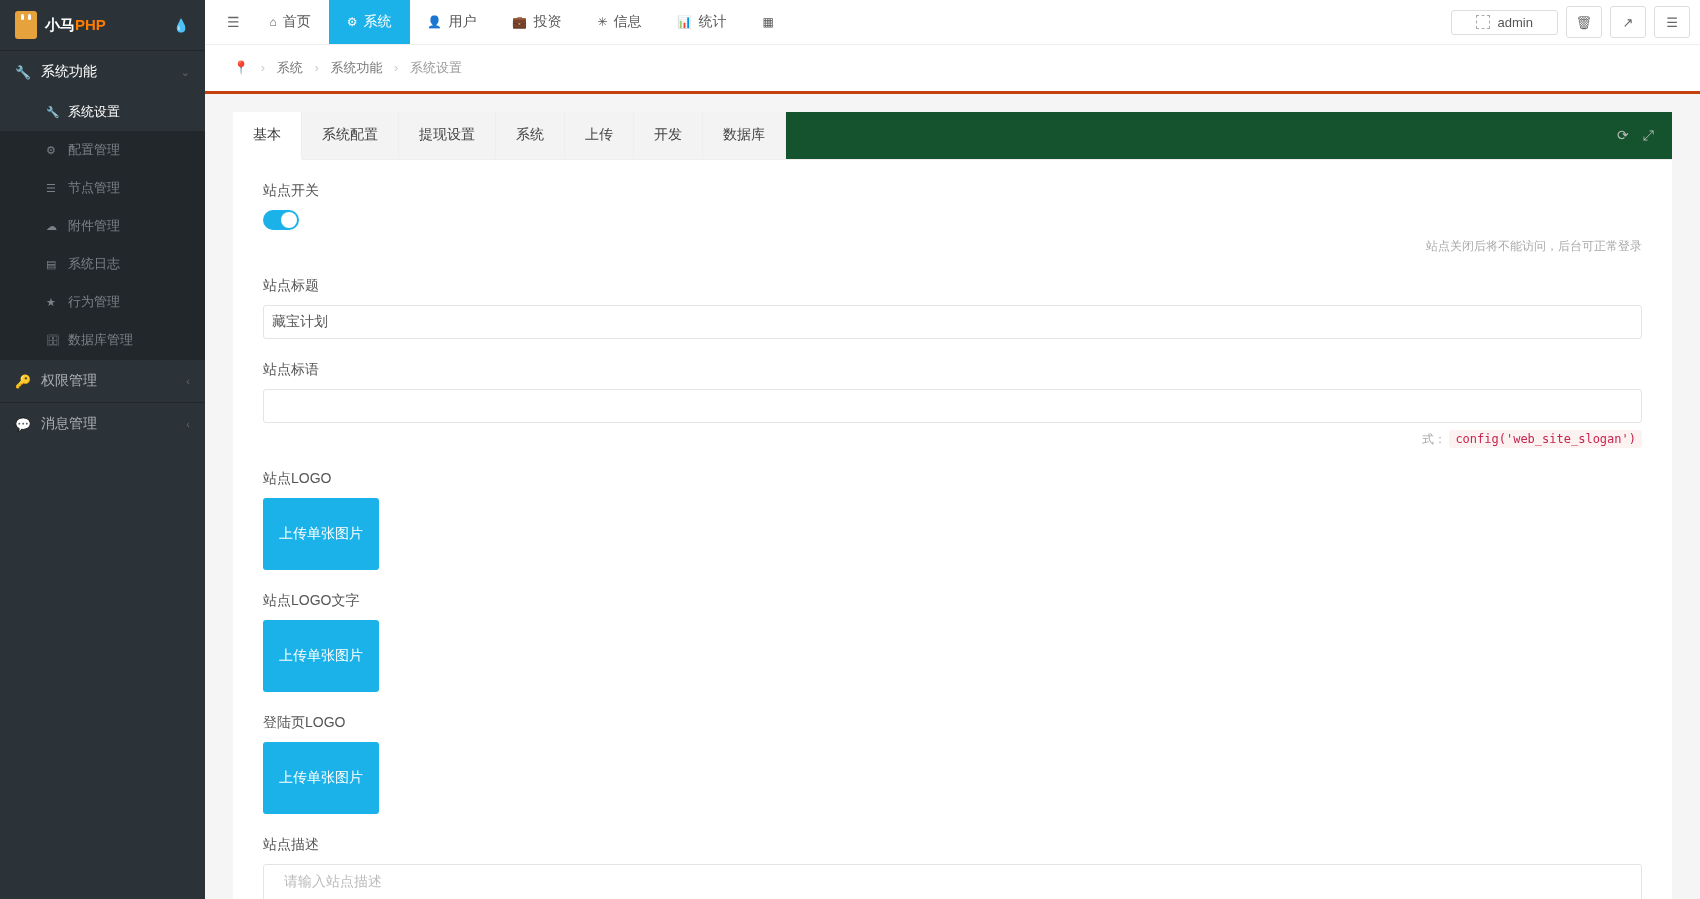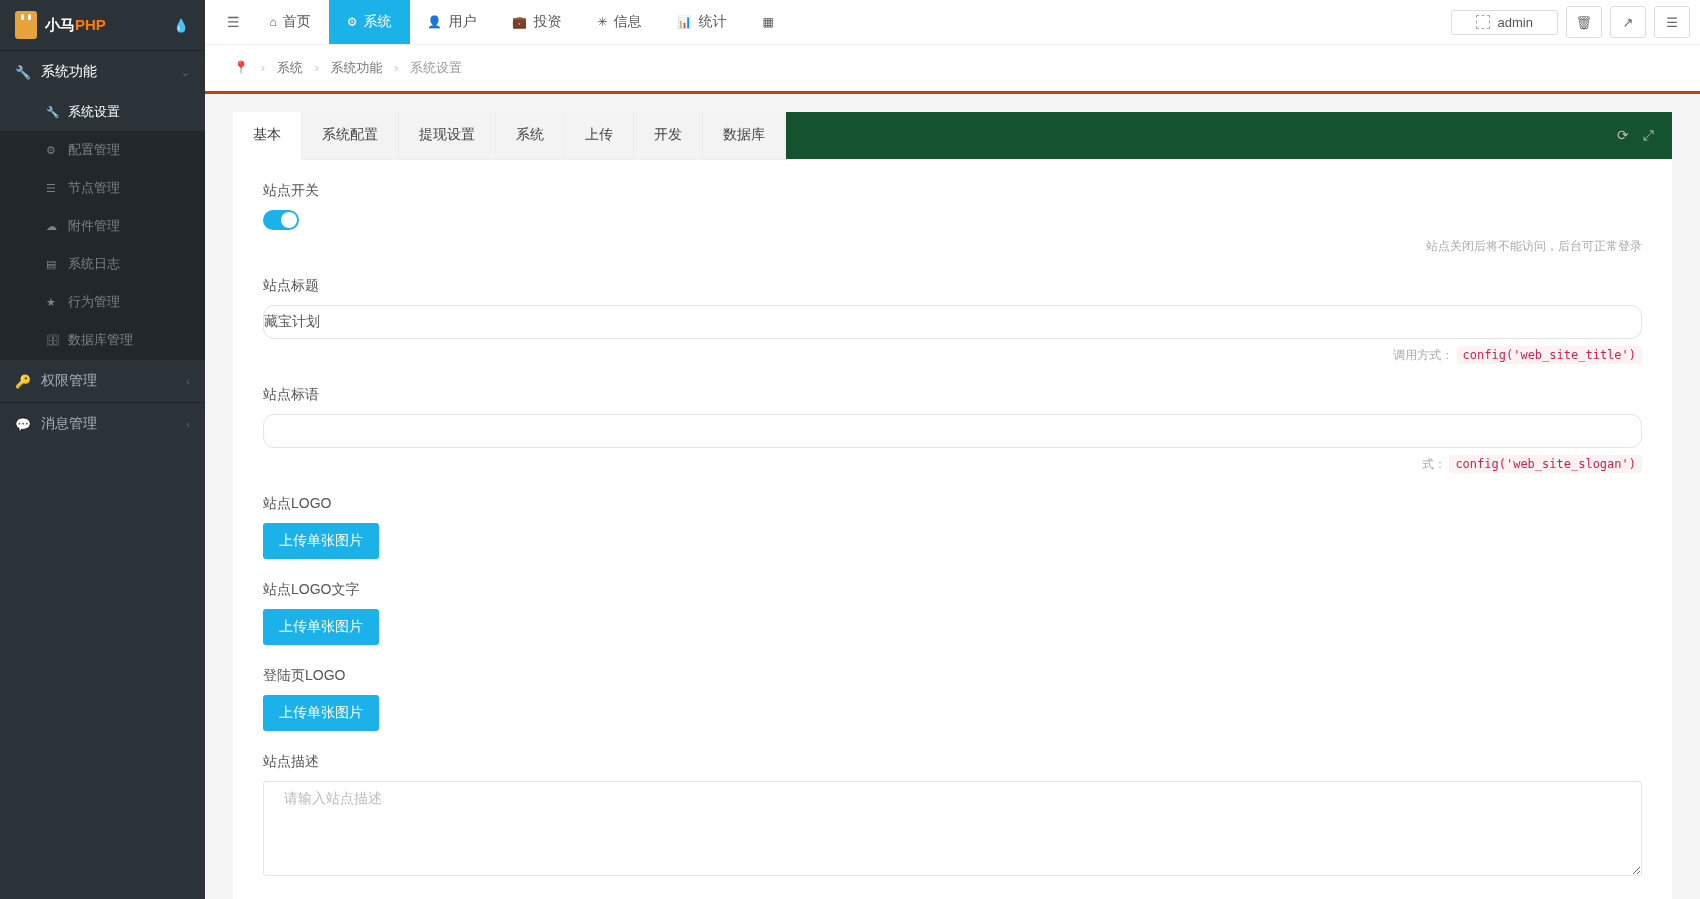--- a/index.html
+++ b/index.html
@@ -63,26 +63,26 @@
 
 .form-area { padding: 22px 30px; }
 .form-group { margin-bottom: 22px; }
 .form-label { color: #555; font-size: 14px; margin-bottom: 10px; display: block; }
 .form-help { color: #aaa; font-size: 12px; margin-top: 8px; text-align: right; }
 .form-help code { background: #fdf2f2; color: #c7254e; padding: 2px 6px; border-radius: 3px; font-family: Consolas, monospace; font-size: 12px; }
 
 .switch { width: 36px; height: 20px; background: #1ab2e8; border-radius: 20px; position: relative; cursor: pointer; }
 .switch::after { content: ""; position: absolute; right: 2px; top: 2px; width: 16px; height: 16px; background: #fff; border-radius: 50%; }
 
-.text-input { width: 100%; padding: 8px 0; border: 1px solid #e4e4e4; border-radius: 11px; font-size: 14px; color: #555; }
+.text-input { width: 100%; padding: 8px 8px; border: 1px solid #e4e4e4; border-radius: 3px; font-size: 14px; color: #555; }
 .text-input::placeholder { color: #bbb; }
 .textarea { width: 100%; padding: 8px 20px; border: 1px solid #e4e4e4; border-radius: 3px; font-size: 14px; color: #555; min-height: 95px; resize: vertical; }
 .textarea::placeholder { color: #bbb; }
 
-.upload-btn { background: #1ab2e8; color: #fff; border: none; padding: 9px 16px; border-radius: 3px; cursor: pointer; font-size: 14px; }
+.upload-btn { background: #1ab2e8; color: #fff; border: none; padding: 27px 16px; border-radius: 3px; cursor: pointer; font-size: 14px; }
 
 .weird-offset { margin-left: 40px; }
 </style>
 </head>
 <body>
 
 <div class="layout">
 
   <aside class="sidebar">
     <div class="sidebar-header">
@@ -239,24 +239,20 @@
 
           <div class="form-group">
             <label class="form-label">站点开关</label>
             <div class="switch"></div>
             <div class="form-help">站点关闭后将不能访问，后台可正常登录</div>
           </div>
 
           <div class="form-group">
             <label class="form-label">站点标题</label>
             <input type="text" class="text-input" value="藏宝计划" style="">
-            <div class="form-help">
-              <span>调用方式：</span>
-              <code>config('web_site_title')</code>
-            </div>
           </div>
 
           <div class="form-group">
             <label class="form-label">站点标语</label>
             <input type="text" class="text-input" style="">
             <div class="form-help weird-offset">
               <span>式：</span>
               <code>config('web_site_slogan')</code>
             </div>
           </div>

